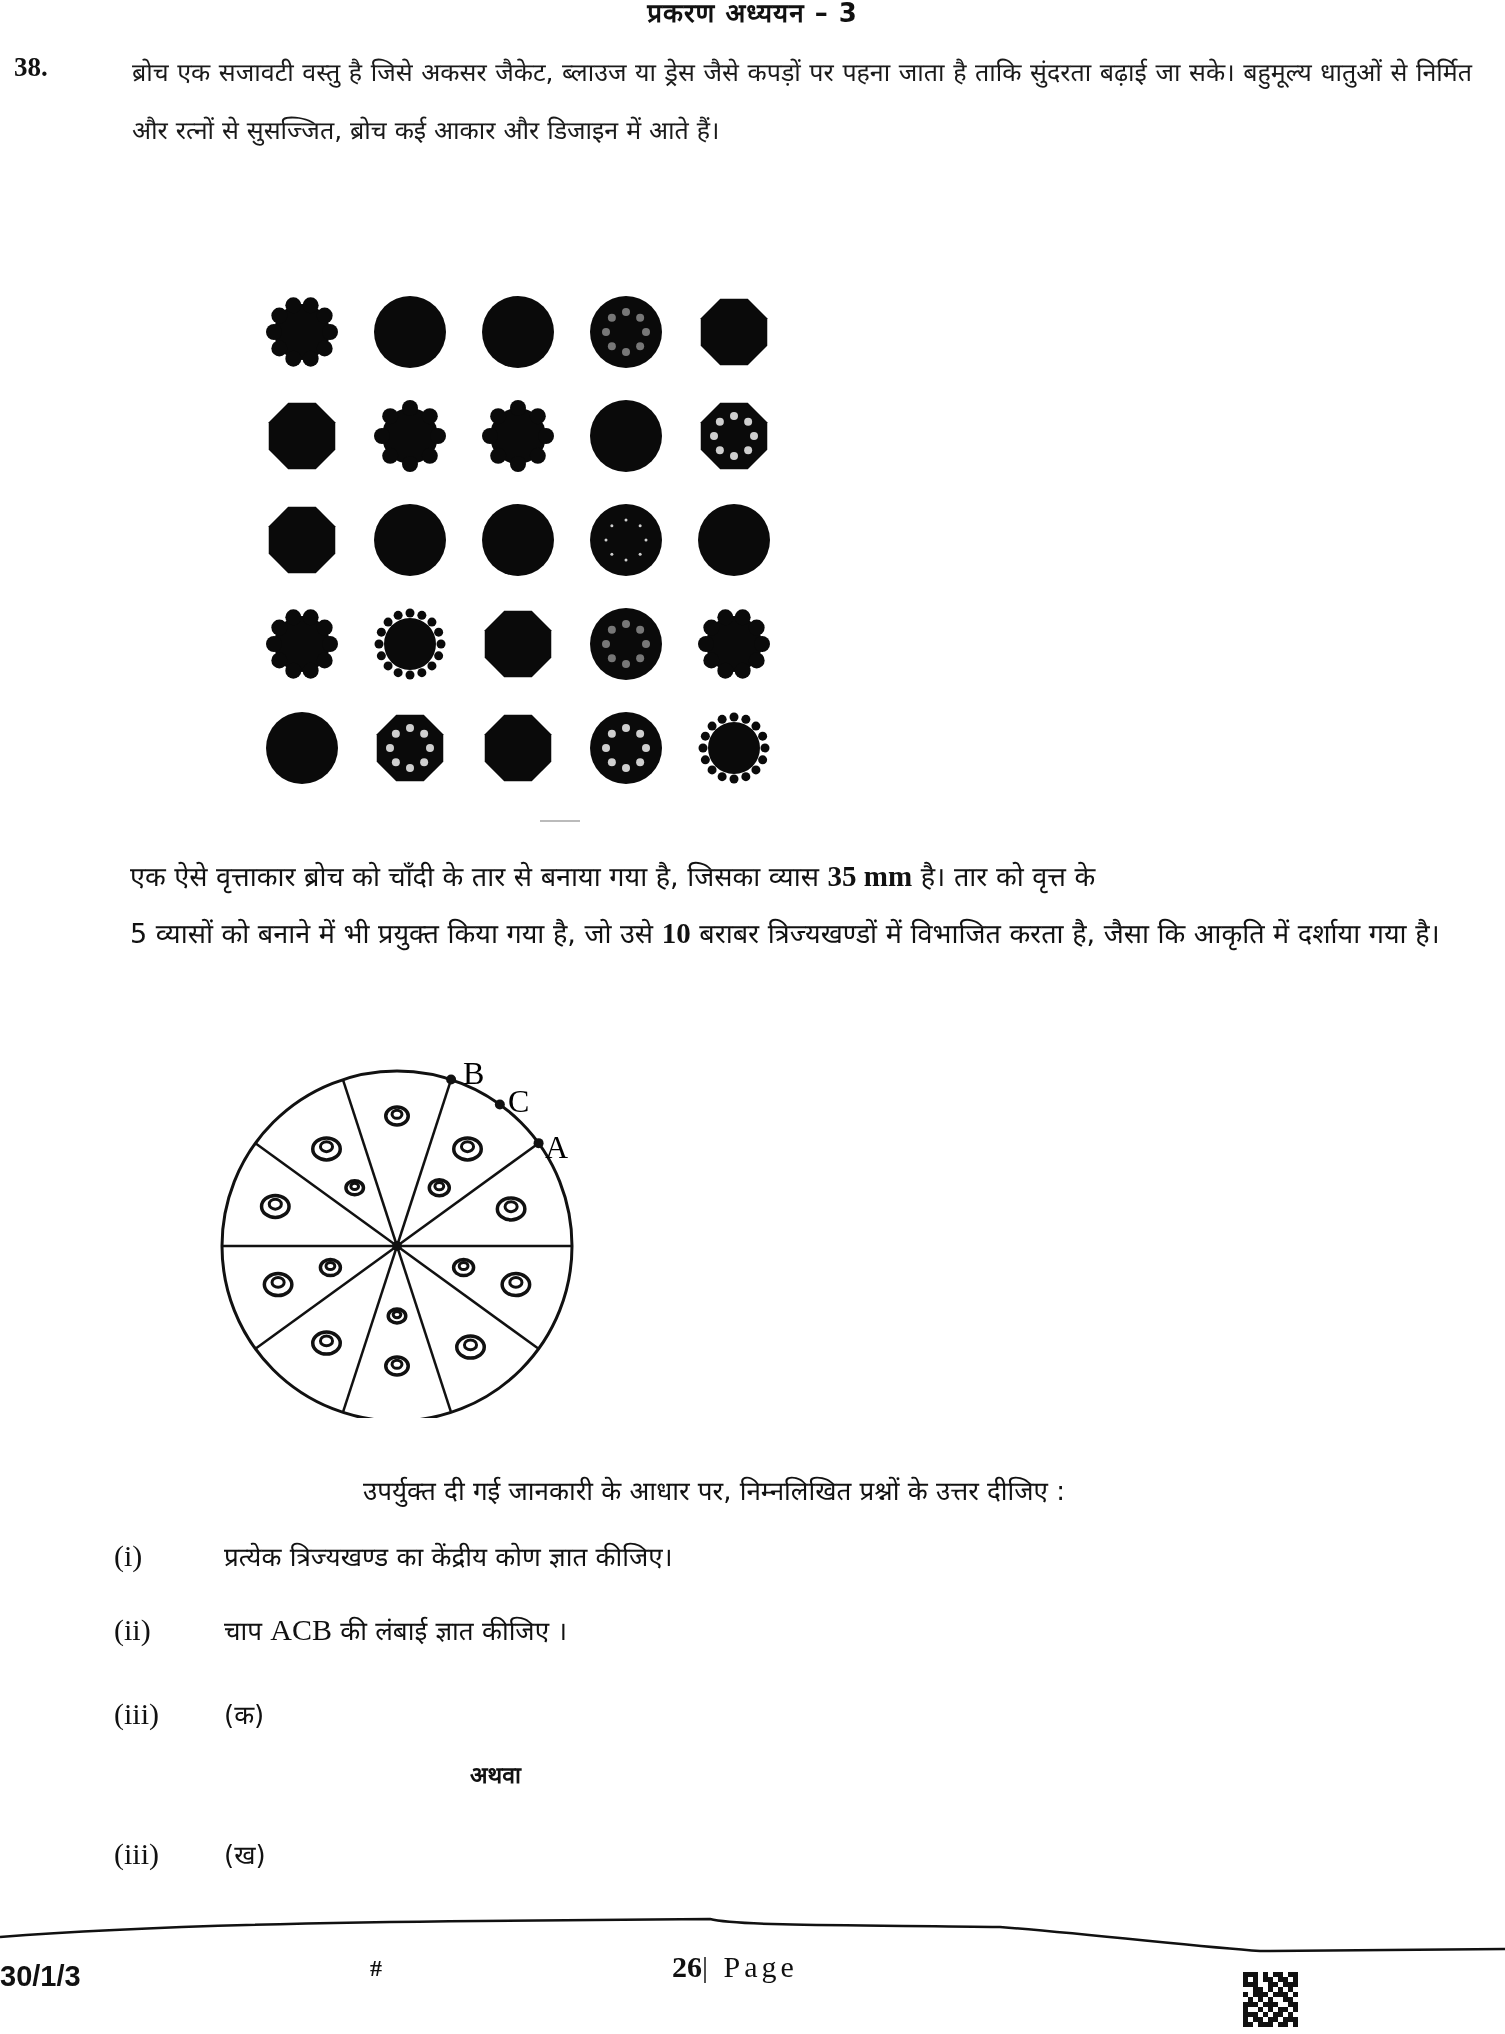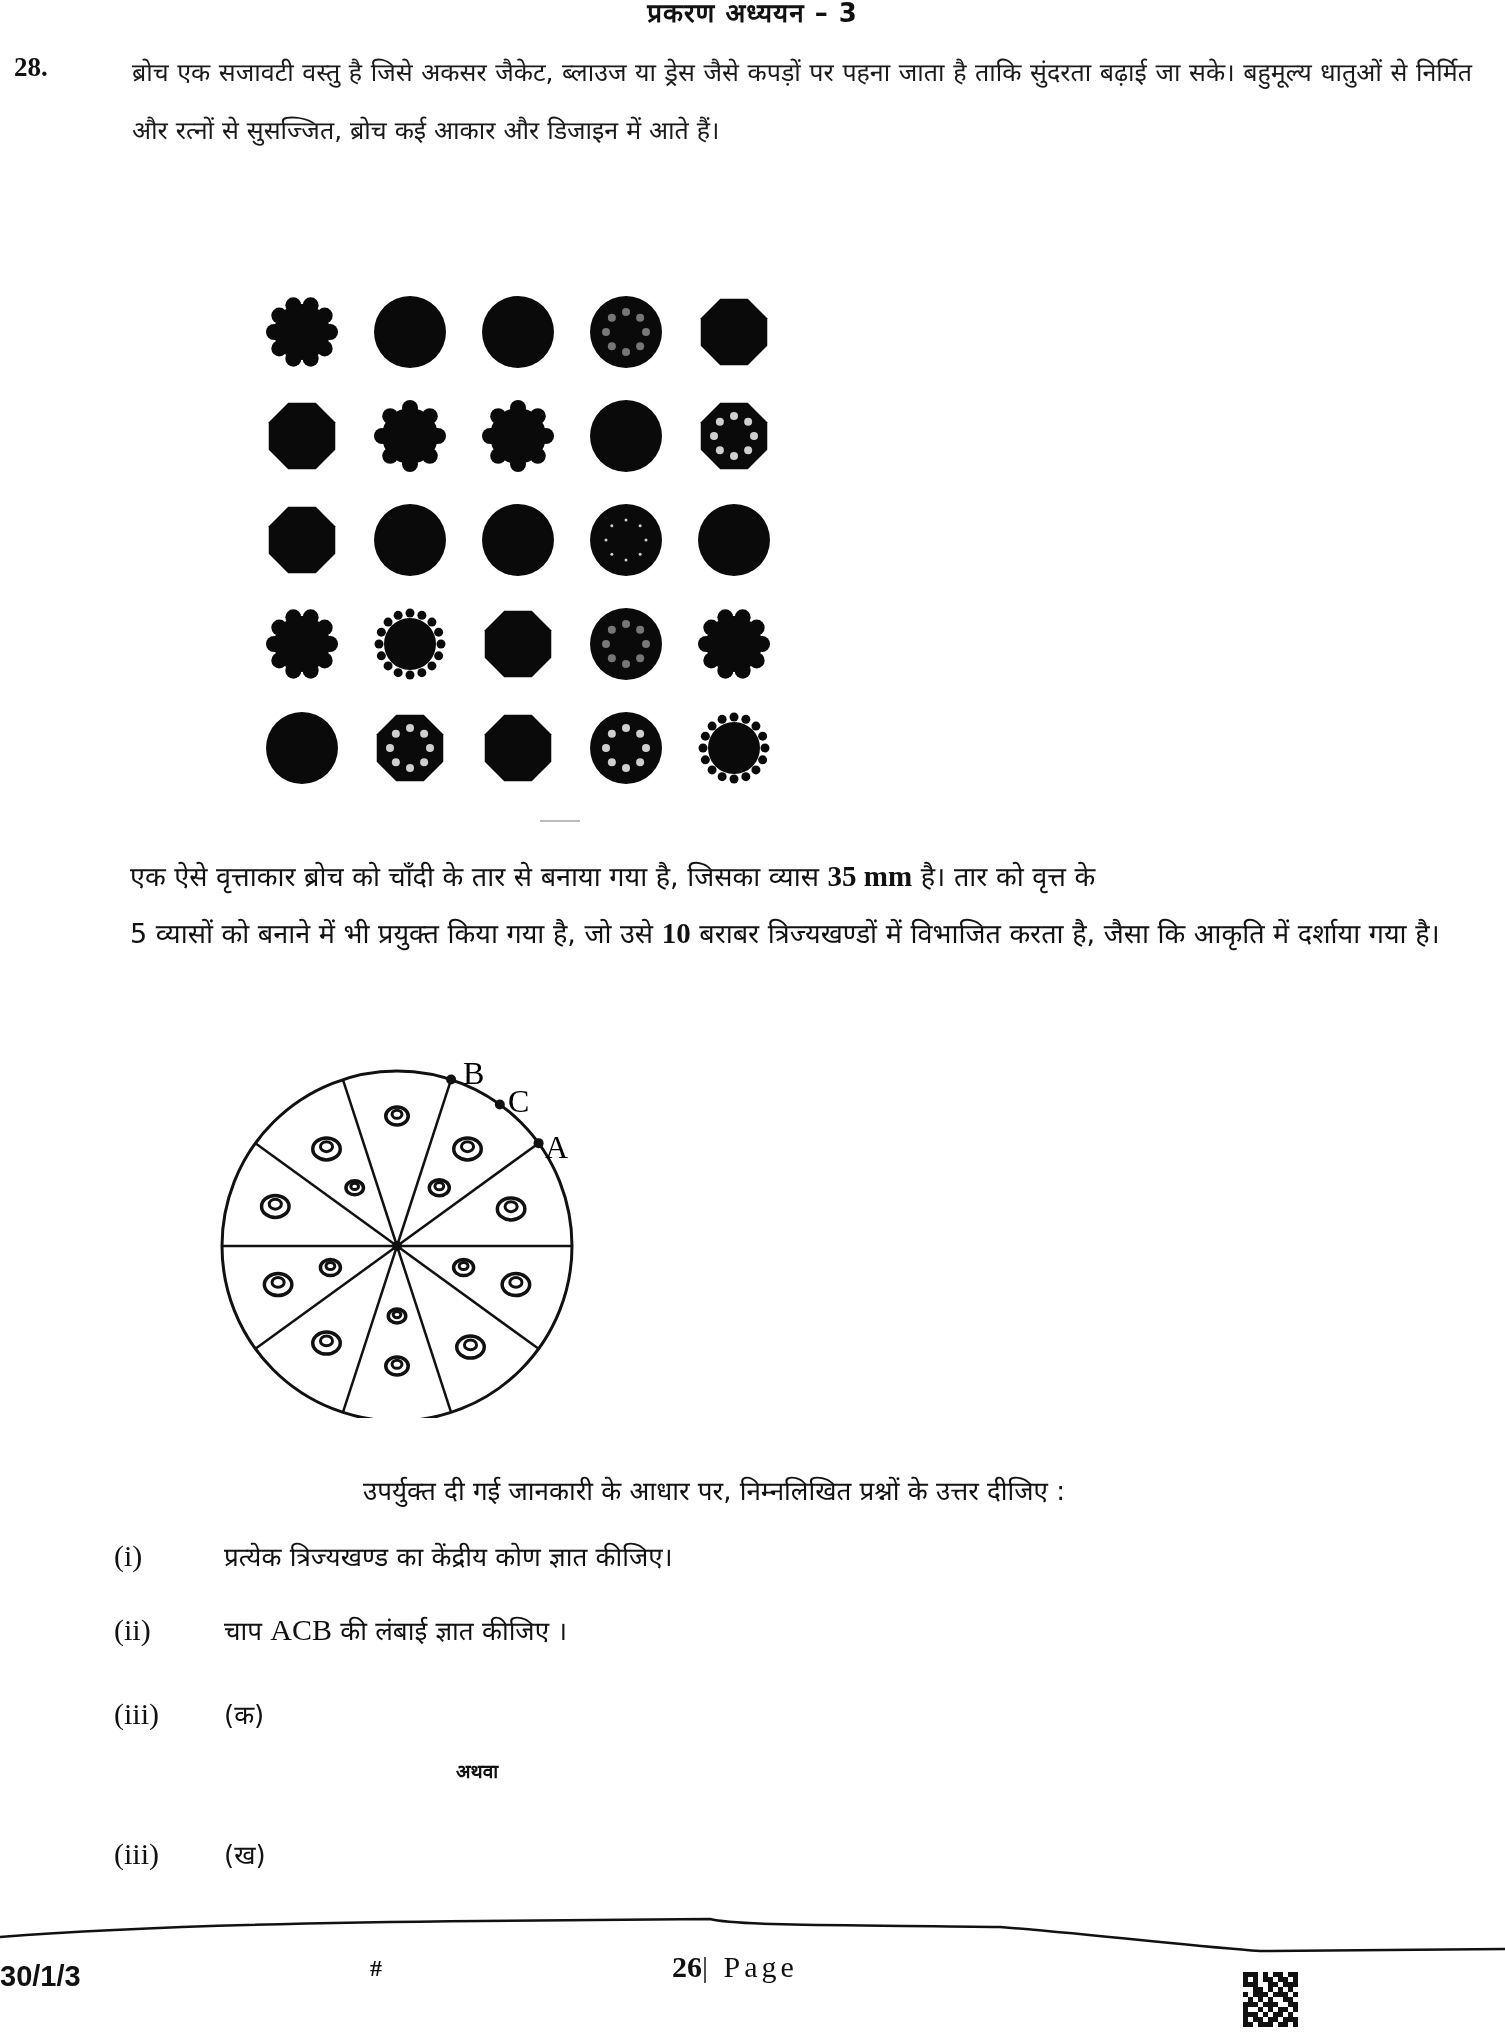--- a/index.html
+++ b/index.html
@@ -88,22 +88,22 @@
       font-size: 30px;
       width: 110px;
       display: inline-block;
     }
     .qrow .sub {
       width: 98px;
       display: inline-block;
     }
     .qrow .acb { font-family: "Liberation Serif", serif; font-size: 30px; }
     .or-label {
-      left: 456px; top: 1758px;
-      font-size: 19px; font-weight: bold;
+      left: 470px; top: 1758px;
+      font-size: 23px; font-weight: bold;
       font-family: Liberation Sans, sans-serif;
     }
     .footer-line {
       left: 0; top: 1915px; width: 1505px; height: 40px;
     }
     .footer-code {
       left: 0; top: 1960px;
       font-size: 29px; font-weight: bold;
       font-family: Liberation Sans, sans-serif;
     }
@@ -124,21 +124,21 @@
       left: 1243px; top: 1972px; width: 55px; height: 55px;
     }
   </style>
 </head>
 <body>
 
 <div class="page">
 
   <div class="abs section-title">प्रकरण अध्ययन – 3</div>
 
-  <div class="abs qnum">28.</div>
+  <div class="abs qnum">38.</div>
 
   <div class="abs intro">ब्रोच एक सजावटी वस्तु है जिसे अकसर जैकेट, ब्लाउज या ड्रेस जैसे कपड़ों पर पहना जाता है ताकि सुंदरता बढ़ाई जा सके। बहुमूल्य धातुओं से निर्मित और रत्नों से सुसज्जित, ब्रोच कई आकार और डिजाइन में आते हैं।</div>
 
   <div class="abs brooch-grid" id="brooch-grid">
       <div class="brooch-cell">
         <svg width="80" height="80" viewBox="-40 -40 80 80">
           <g>
             <circle r="28" fill="#0a0a0a"></circle>
             <circle cx="28.00" cy="0.00" r="8" fill="#0a0a0a"></circle>
             <circle cx="22.65" cy="16.46" r="8" fill="#0a0a0a"></circle>

